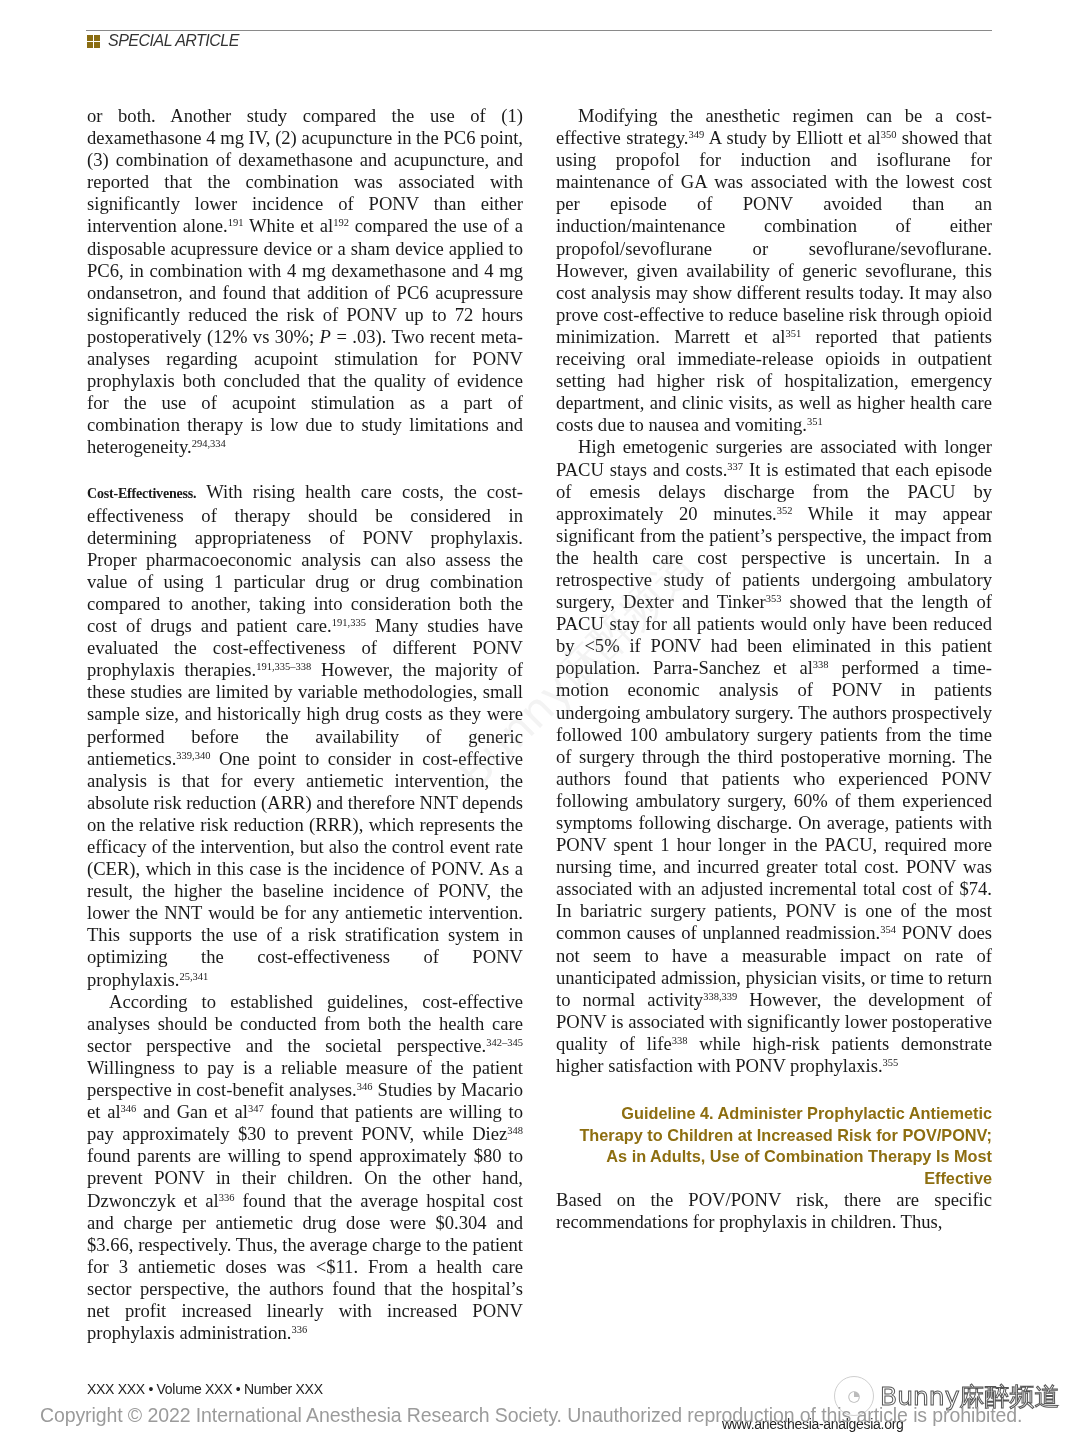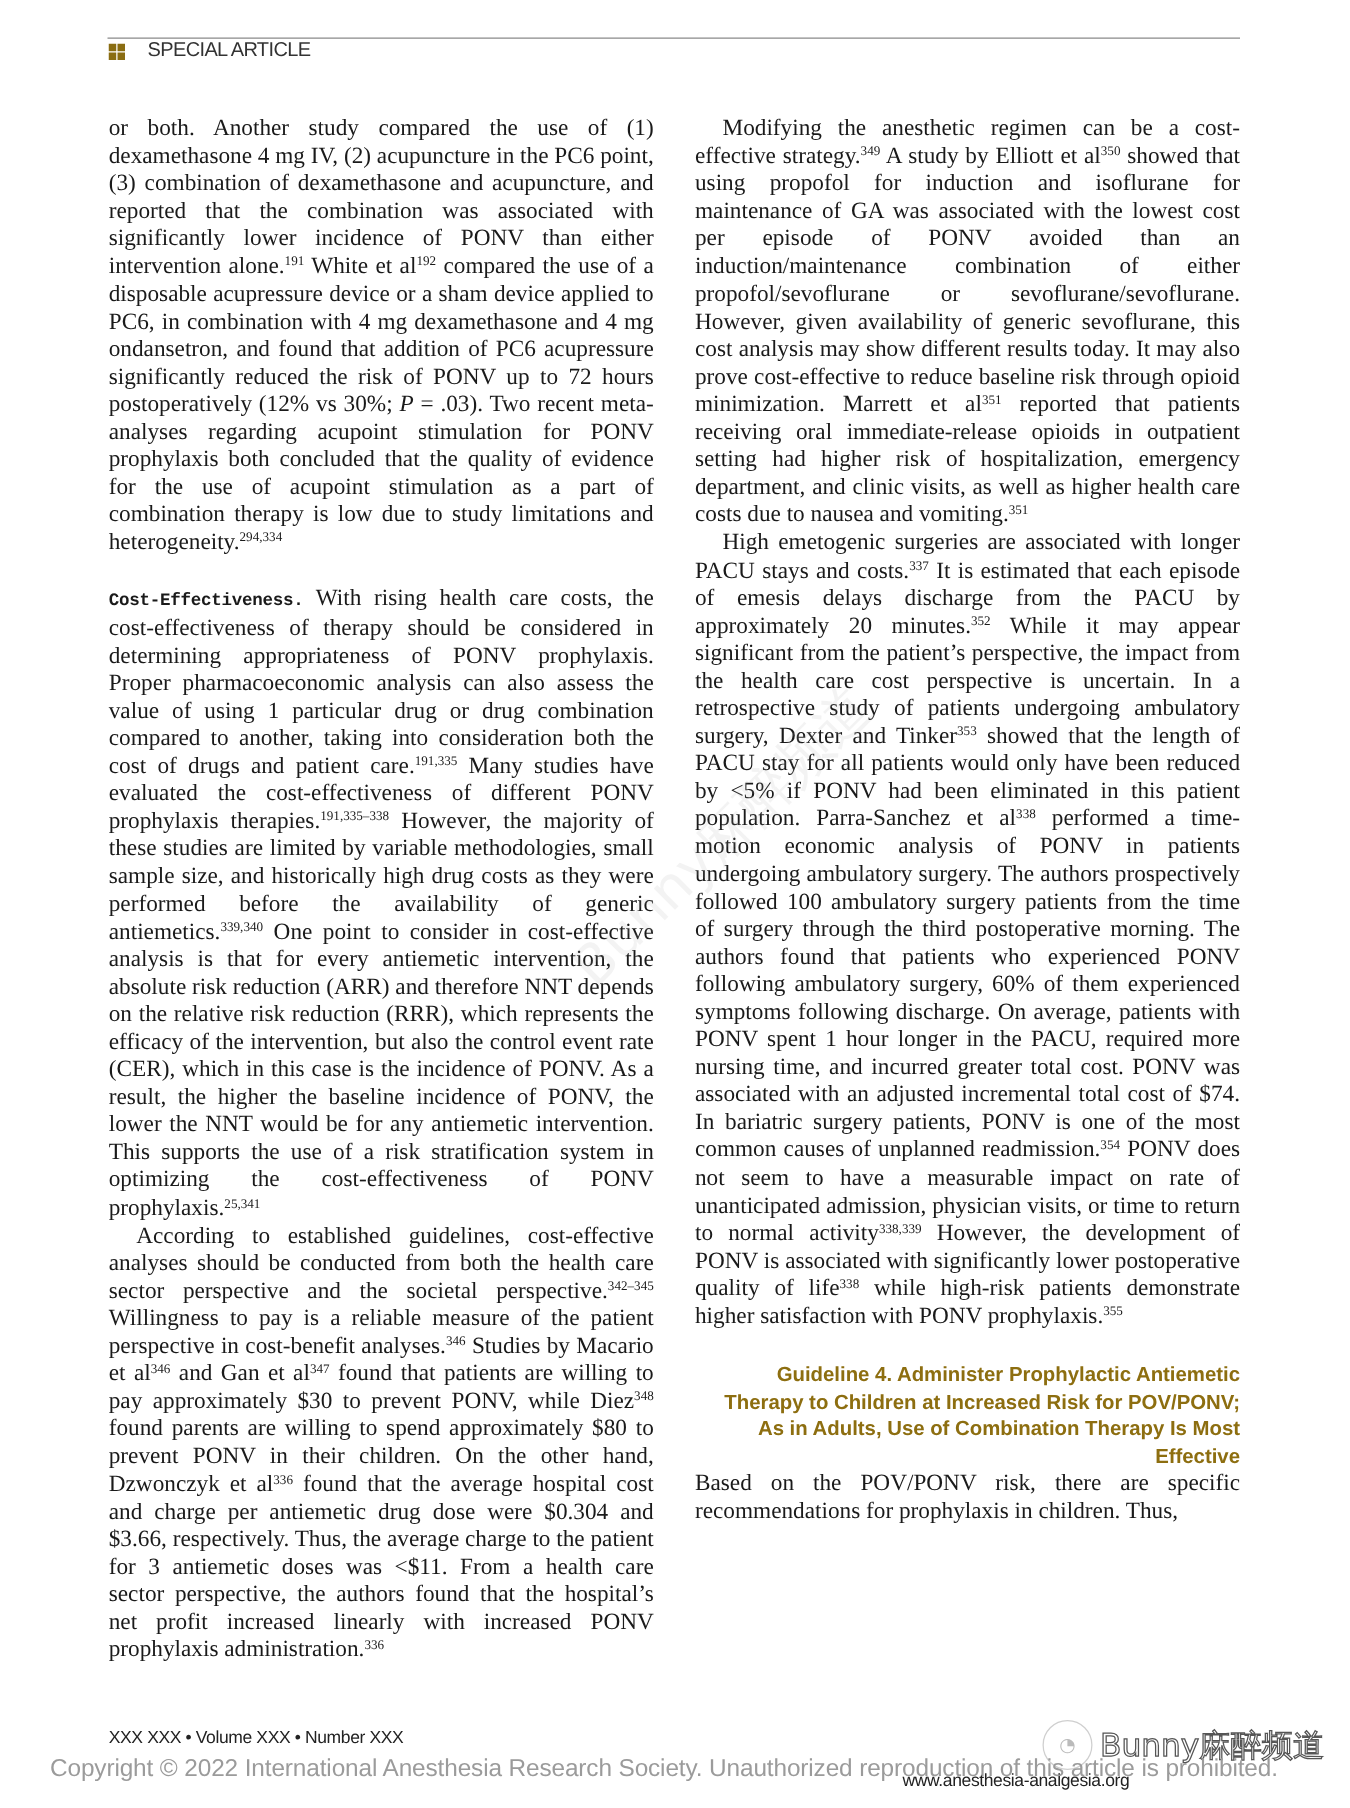--- a/index.html
+++ b/index.html
@@ -1,30 +1,30 @@
 <!DOCTYPE html>
 <html><head>
   <meta charset="utf-8">
   <style>
     html, body { margin: 0; padding: 0; background: #ffffff; }
     body { width: 1080px; height: 1446px; position: relative; overflow: hidden; color: #1a1a1a; }
     .rule { position: absolute; left: 86px; right: 88px; top: 30px; height: 0; border-top: 1.5px solid #8a8a8a; }
-    .header { position: absolute; left: 87px; top: 32px; display: flex; align-items: center; gap: 18px; }
+    .header { position: absolute; left: 87px; top: 32px; display: flex; align-items: center; gap: 8px; font-style: italic; }
     .hdr-icon { width: 13px; height: 13px; display: grid; grid-template-columns: 6px 6px; grid-template-rows: 6px 6px; gap: 1px; }
     .hdr-icon span { background: #8a6d12; display: block; }
     .hdr-label { font-family: "Liberation Sans", sans-serif; font-size: 16px; letter-spacing: -0.5px; color: #333; }
 
-    .col { position: absolute; top: 92px; width: 436px; font-family: "Liberation Serif", serif; font-size: 18.6px; line-height: 22.1px; text-align: justify; }
+    .col { position: absolute; top: 105px; width: 436px; font-family: "Liberation Serif", serif; font-size: 18.6px; line-height: 22.1px; text-align: justify; }
     .col-left { left: 87px; }
     .col-right { left: 556px; }
     .col p { margin: 0; }
     .col p.indent { text-indent: 22px; }
     .col p.gap { margin-top: 22px; }
     sup { font-size: 10.5px; line-height: 0; vertical-align: 6px; }
-    .runin { font-family: Liberation Mono, monospace; font-weight: bold; font-size: 14px; letter-spacing: -0.2px; }
+    .runin { font-family: Liberation Serif, serif; font-weight: bold; font-size: 14px; letter-spacing: -0.2px; }
     .guideline { margin-top: 26px !important; font-family: "Liberation Sans", sans-serif; font-weight: bold; font-size: 16.3px; line-height: 21.5px; color: #8d6e10; text-align: right; }
 
     .footer-left { position: absolute; left: 87px; top: 1381px; font-family: "Liberation Sans", sans-serif; font-size: 14px; color: #222; letter-spacing: -0.3px; text-align: right; }
     .footer-right { position: absolute; left: 722px; top: 1416px; font-family: "Liberation Sans", sans-serif; font-size: 14px; color: #222; letter-spacing: -0.3px; }
     .copyright { position: absolute; left: 40px; top: 1404px; font-family: "Liberation Sans", sans-serif; font-size: 19.5px; color: #9b9b9b; white-space: nowrap; letter-spacing: -0.1px; }
     .wm-badge { position: absolute; left: 834px; top: 1376px; display: flex; align-items: center; gap: 6px; }
     .wm-circle { width: 38px; height: 38px; border-radius: 50%; border: 1.5px solid #cfcfcf; background: rgba(255,255,255,0.85); display: flex; align-items: center; justify-content: center; color: #bbb; font-size: 15px; font-family: "DejaVu Sans", sans-serif; }
     .wm-text { font-family: "DejaVu Sans", sans-serif; font-size: 25px; color: #ffffff; -webkit-text-stroke: 1px #555; letter-spacing: 0px; }
     .wm-center { position: absolute; left: 420px; top: 640px; transform: rotate(-45deg); font-family: "DejaVu Sans", sans-serif; font-size: 44px; color: rgba(170,170,170,0.14); white-space: nowrap; }
   </style>

